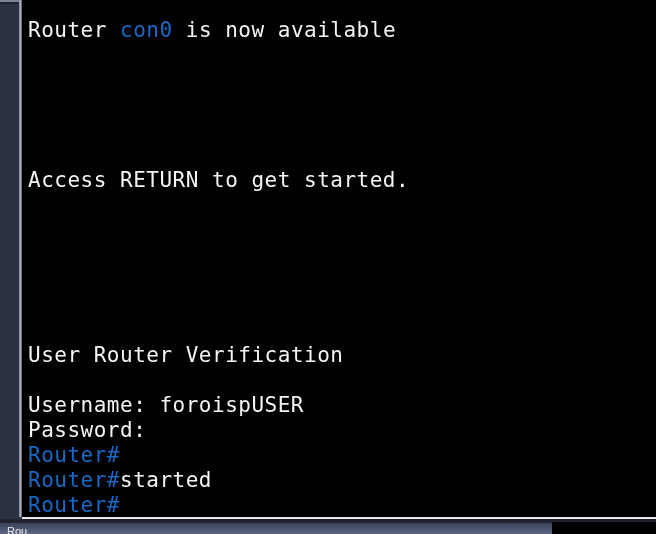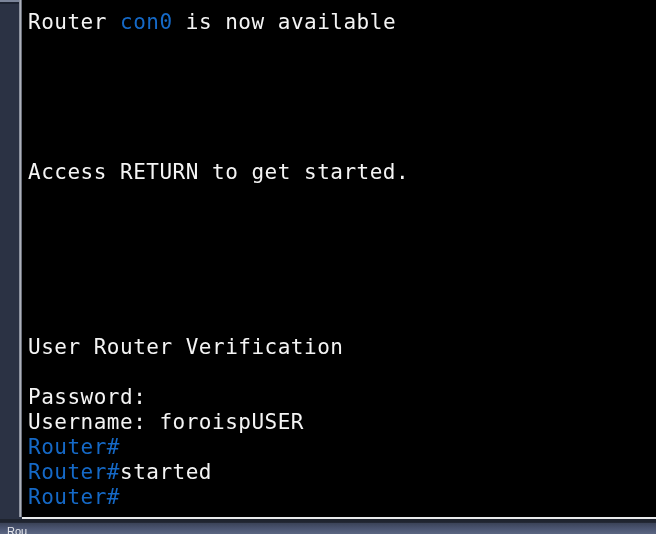--- a/index.html
+++ b/index.html
@@ -63,21 +63,21 @@
     left: 22px;
     top: 0;
     width: 634px;
     height: 517px;
     background: #000000;
     overflow: hidden;
   }
   .term-lines {
     position: absolute;
     left: 6px;
-    top: 10px;
+    top: 18px;
     width: 620px;
   }
   .term-line {
     height: 25px;
     line-height: 25px;
     font-size: 21px;
     letter-spacing: 0.5px;
     white-space: pre;
     color: #f2f2f2;
   }
@@ -107,21 +107,21 @@
     left: 0;
     top: 517px;
     width: 22px;
     height: 2px;
     background: #2b3244;
   }
   .taskbar {
     position: absolute;
     left: 0;
     top: 522px;
-    width: 656px;
+    width: 552px;
     height: 12px;
     background: linear-gradient(to bottom, #39405433 0%, #3a4257 8%, #4b5571 55%, #5b6682 100%);
     overflow: hidden;
   }
   .taskbar-clip-text {
     position: absolute;
     left: 7px;
     top: 4px;
     font-family: "Liberation Sans", sans-serif;
     font-size: 11px;
@@ -152,22 +152,22 @@
         <div class="term-line blank">&nbsp;</div>
         <div class="term-line"><span class="seg-white">Access RETURN to get started.</span></div>
         <div class="term-line blank">&nbsp;</div>
         <div class="term-line blank">&nbsp;</div>
         <div class="term-line blank">&nbsp;</div>
         <div class="term-line blank">&nbsp;</div>
         <div class="term-line blank">&nbsp;</div>
         <div class="term-line blank">&nbsp;</div>
         <div class="term-line"><span class="seg-white">User Router Verification</span></div>
         <div class="term-line blank">&nbsp;</div>
+        <div class="term-line"><span class="seg-white">Username: foroispUSER</span></div>
         <div class="term-line"><span class="seg-white">Password:</span></div>
-        <div class="term-line"><span class="seg-white">Username: foroispUSER</span></div>
         <div class="term-line"><span class="seg-blue">Router#</span></div>
         <div class="term-line"><span class="seg-blue">Router#</span><span class="seg-white">started</span></div>
         <div class="term-line"><span class="seg-blue">Router#</span></div>
       </div>
   </div>
 
   <div class="bottom-dock-left"></div>
   <div class="bottom-hairline-light"></div>
   <div class="bottom-hairline-dark"></div>
 

